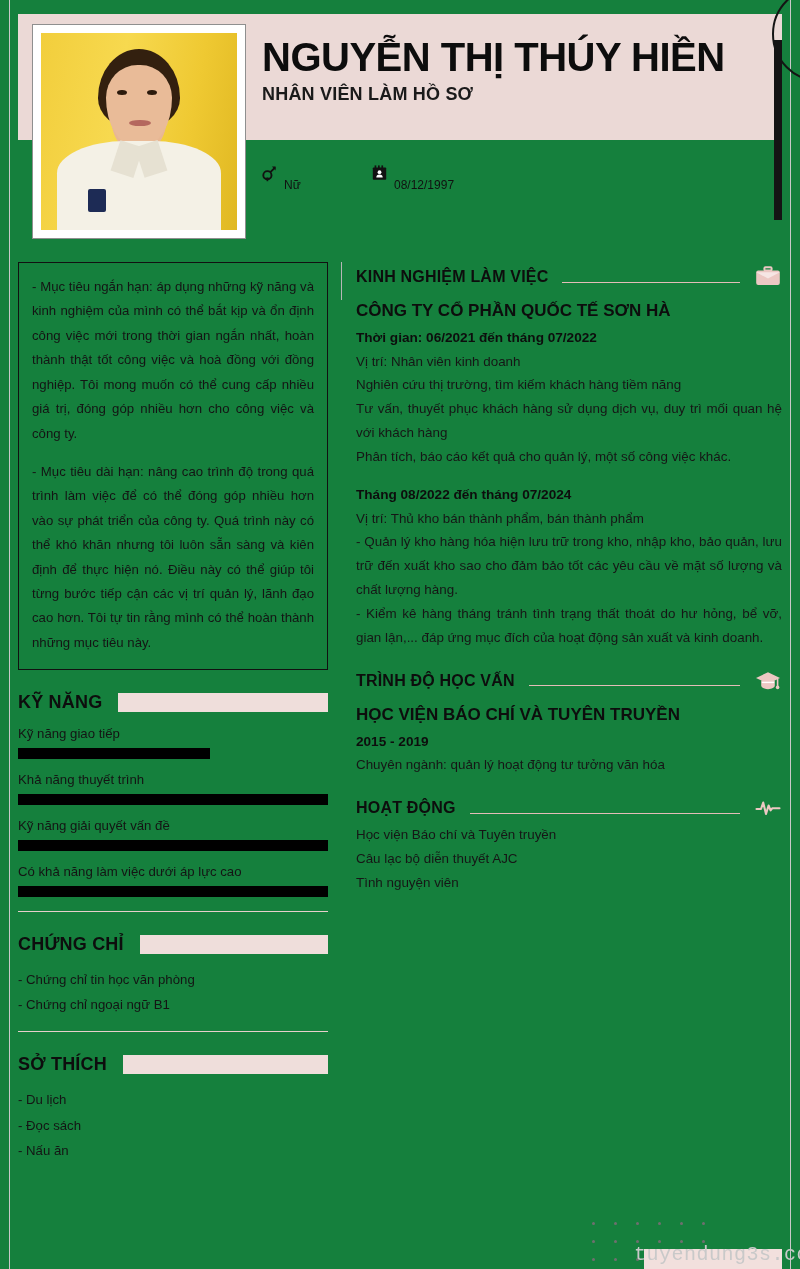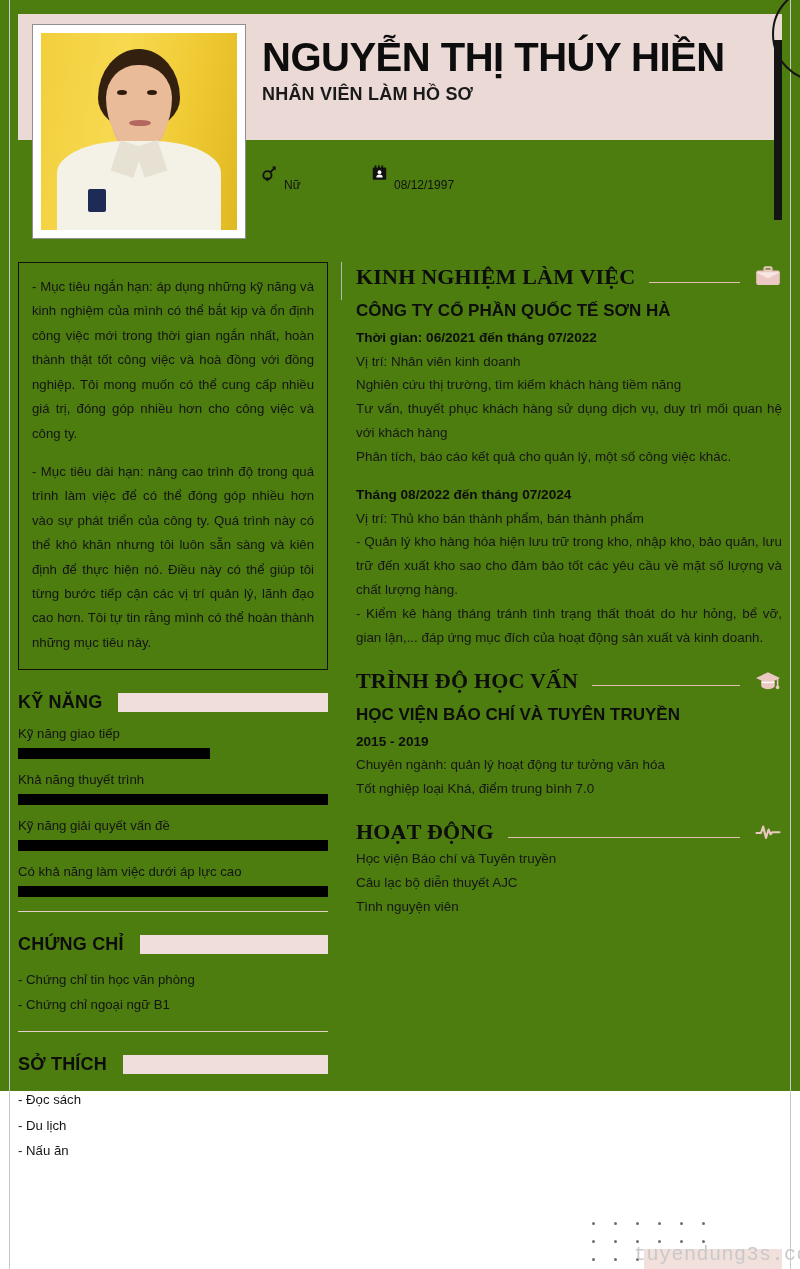--- a/index.html
+++ b/index.html
@@ -4,21 +4,21 @@
 <style>
   * { box-sizing: border-box; margin: 0; padding: 0; }
   body {
     width: 800px; height: 1269px;
     background: #ffffff;
     font-family: "Liberation Sans", "DejaVu Sans", sans-serif;
     color: #111111;
     position: relative;
     overflow: hidden;
   }
-  .page { position: relative; width: 800px; height: 1091px; background: #4d7c0f; }
+  .page { position: relative; width: 800px; height: 1269px; background: #15803d; }
 
   
   .page-edge-left { position: absolute; left: 9px; top: 0; width: 1px; height: 1269px; background: #c9c9c9; }
   .page-edge-right { position: absolute; right: 9px; top: 0; width: 1px; height: 1269px; background: #c9c9c9; }
 
   
   .header-band {
     position: absolute; left: 18px; top: 14px; width: 764px; height: 126px;
     background: #ebd9d6;
   }
@@ -123,23 +123,22 @@
   .skill-fill { height: 11px; background: #000000; }
 
   .bullet-list { margin-top: 12px; }
   .bullet-list li { list-style: none; font-size: 13.2px; line-height: 1.9; color: #141414; }
 
   
   .right-col { position: absolute; left: 356px; top: 262px; width: 426px; }
   .rsection { margin-bottom: 16px; }
   .rsection-head { display: flex; align-items: center; height: 30px; }
   .rsection-title {
-    font-size: 22px; font-weight: 700; letter-spacing: 0.2px; color: #0d0d0d;
+    font-size: 16px; font-weight: 700; letter-spacing: 0.2px; color: #0d0d0d;
     white-space: nowrap;
-    font-family: Liberation Serif, serif;
   }
   .rsection-rule { flex: 1; height: 1px; background: #e3bdb8; margin: 0 14px; position: relative; top: 5px; }
   .rsection-icon { width: 28px; height: 26px; display: flex; align-items: center; justify-content: center; }
 
   .entry { margin-top: 4px; }
   .entry-org { font-size: 17px; font-weight: 700; color: #0d0d0d; line-height: 1.75; }
   .entry-time { font-size: 13.6px; font-weight: 700; color: #0d0d0d; line-height: 1.75; }
   .entry-line { font-size: 13.4px; color: #161616; line-height: 1.78; }
   .entry-line.just { text-align: justify; }
   .entry + .entry { margin-top: 14px; }
@@ -273,22 +272,22 @@
     </div>
 
     <div class="lsection-rule"></div>
 
     <div class="lsection">
       <div class="lsection-head">
         <span class="lsection-title">SỞ THÍCH</span>
         <span class="lsection-bar"></span>
       </div>
       <ul class="bullet-list" id="hobbies-list">
+          <li>- Du lịch</li>
           <li>- Đọc sách</li>
-          <li>- Du lịch</li>
           <li>- Nấu ăn</li>
         </ul>
     </div>
 
   </div>
 
   <div class="right-col">
 
     <div class="rsection">
       <div class="rsection-head">
@@ -332,21 +331,20 @@
               <path d="M22.6 9.0 L22.6 16.2" stroke="#ecc8c3" stroke-width="1.6"></path>
               <circle cx="22.6" cy="17.4" r="1.8" fill="#ecc8c3"></circle>
             </svg>
         </span>
       </div>
       <div class="entry">
         <div class="entry-org">HỌC VIỆN BÁO CHÍ VÀ TUYÊN TRUYỀN</div>
         <div class="entry-time">2015 - 2019</div>
         <div id="education-details">
             <div class="entry-line">Chuyên ngành: quản lý hoạt động tư tưởng văn hóa</div>
-            <div class="entry-line">Tốt nghiệp loại Khá, điểm trung bình 7.0</div>
           </div>
       </div>
     </div>
 
     <div class="rsection">
       <div class="rsection-head">
         <span class="rsection-title">HOẠT ĐỘNG</span>
         <span class="rsection-rule"></span>
         <span class="rsection-icon">
           <svg width="26" height="20" viewBox="0 0 26 20">

